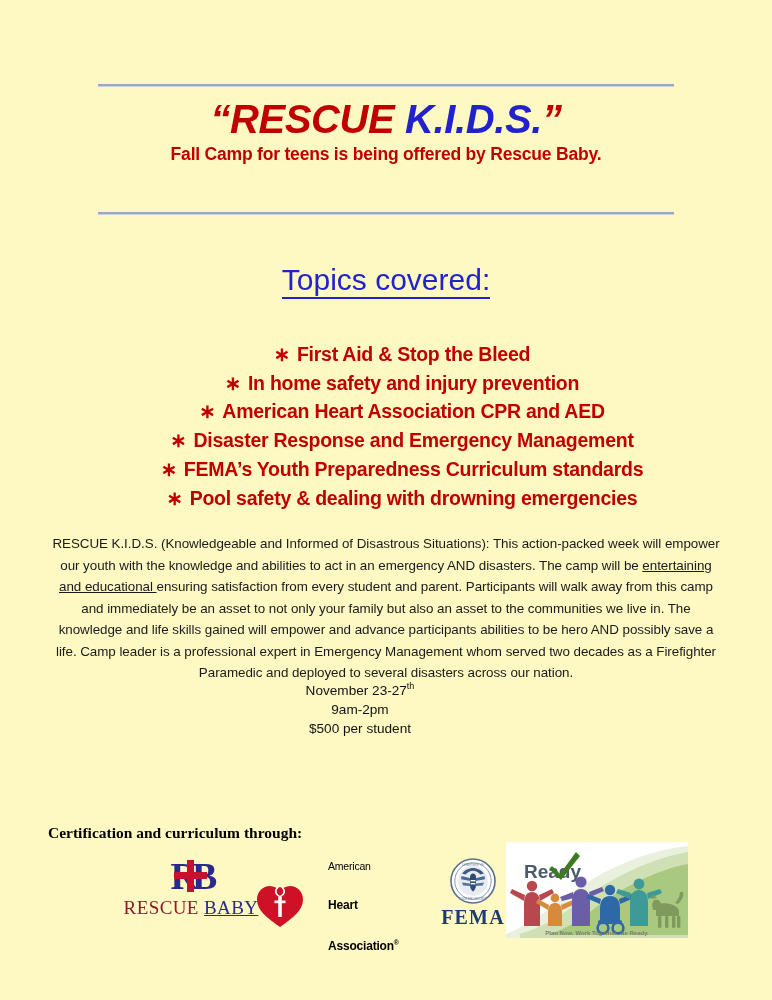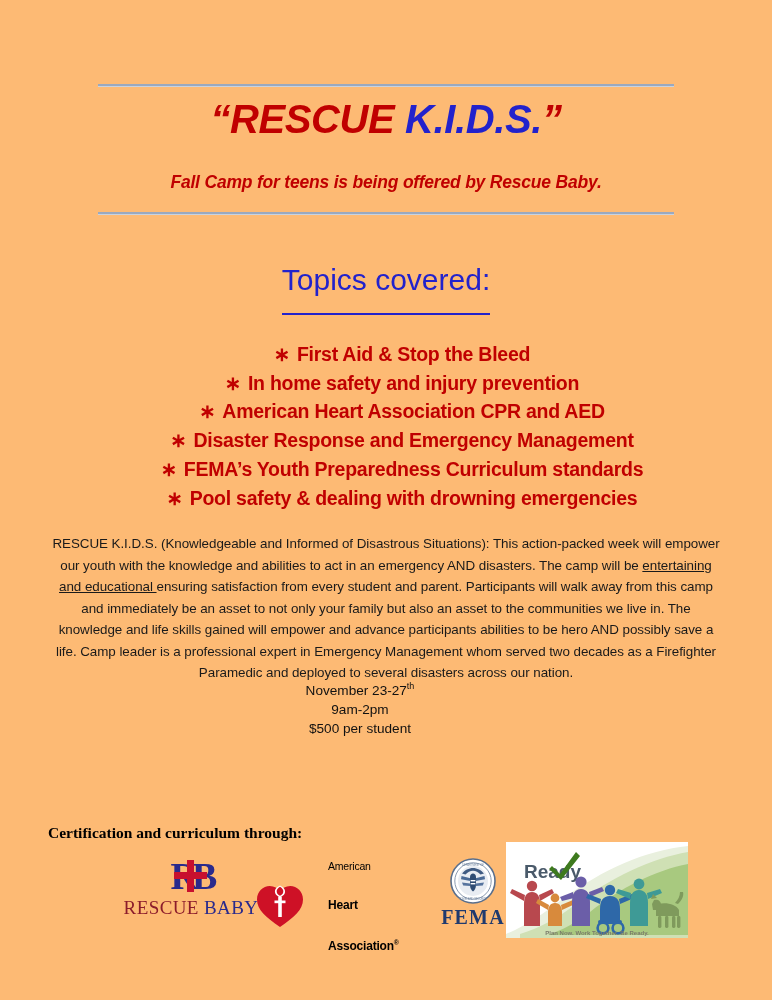--- a/index.html
+++ b/index.html
@@ -12,21 +12,21 @@
     width: 772px;
     height: 1000px;
     position: relative;
     font-family: "Liberation Sans", sans-serif;
     color: #000000;
     overflow: hidden;
   }
   .page {
     position: absolute;
     inset: 0;
-    background: #fdba74;
+    background: #fef9c3;
   }
 
   
   .rule {
     position: absolute;
     left: 98px;
     width: 576px;
     height: 0;
     border-top: 2px solid #9aa9bf;
     border-bottom: 1px solid #c9d3e0;
@@ -47,43 +47,42 @@
     font-weight: bold;
     font-style: italic;
     letter-spacing: -0.4px;
     line-height: 1.05;
     margin: 0;
     white-space: nowrap;
   }
   .t-red { color: #C00000; }
   .t-blue { color: #2222CC; }
   .subtitle {
-    margin: 32px 0 0 0;
+    margin: 4px 0 0 0;
     font-size: 17.5px;
     font-weight: bold;
-    font-style: italic;
     color: #C00000;
     letter-spacing: -0.2px;
   }
 
   
   .topics-heading {
     position: absolute;
     left: 0;
     top: 263px;
     width: 772px;
     text-align: center;
     font-size: 30px;
     color: #2222CC;
     font-weight: normal;
     margin: 0;
   }
   .topics-heading span {
     border-bottom: 2px solid #2222CC;
-    padding-bottom: 17px;
+    padding-bottom: 1px;
   }
 
   .topics-list {
     position: absolute;
     left: 0;
     top: 324px;
     width: 772px;
     margin: 16px;
     padding: 0;
     list-style: none;
@@ -195,21 +194,21 @@
   }
   .rb-wordmark {
     text-align: center;
     font-family: "Liberation Serif", serif;
     font-size: 19px;
     letter-spacing: 0.4px;
     margin-top: 1px;
     white-space: nowrap;
   }
   .rb-wordmark .w-rescue { color: #8C1C2B; }
-  .rb-wordmark .w-baby { color: #2A2A8C; }
+  .rb-wordmark .w-baby { color: #2A2A8C; text-decoration: underline; }
 
   
   .logo-aha { left: 208px; top: 12px; width: 160px; height: 56px; }
   .aha-inner { display: flex; align-items: center; gap: 24px; }
   .aha-heart { position: relative; width: 48px; height: 44px; flex: 0 0 48px; }
   .aha-text {
     font-size: 11px;
     line-height: 12.6px;
     color: #000000;
     letter-spacing: -0.2px;

